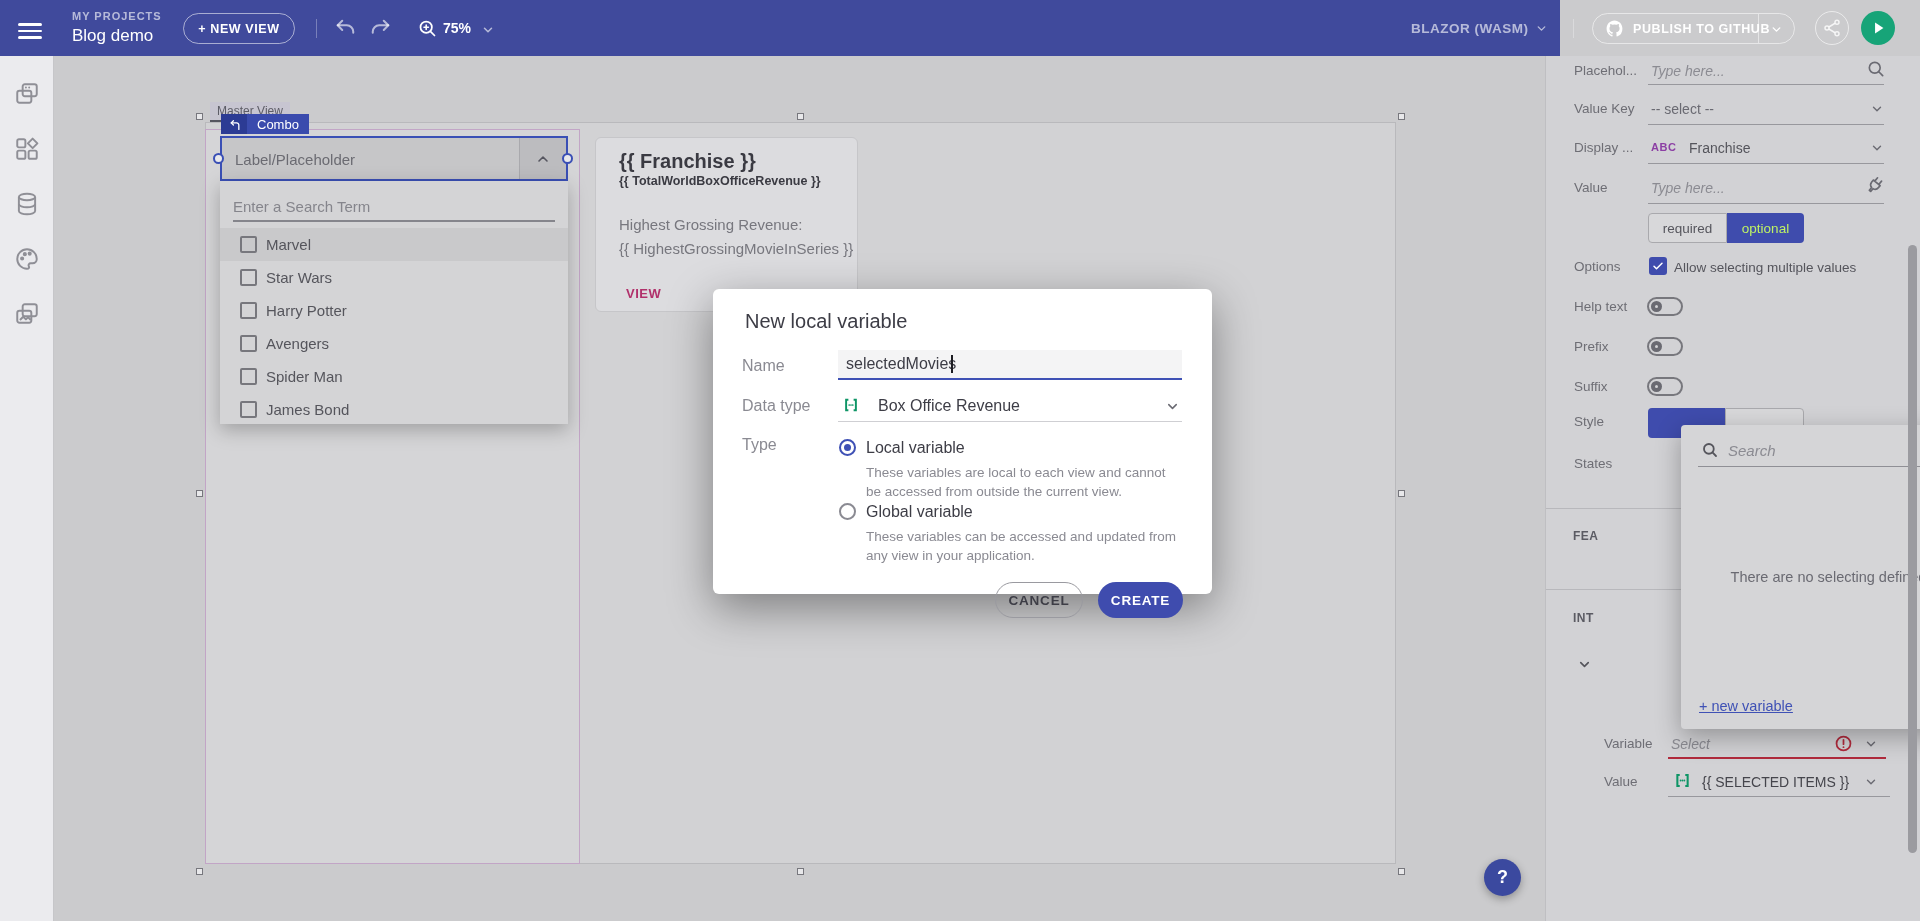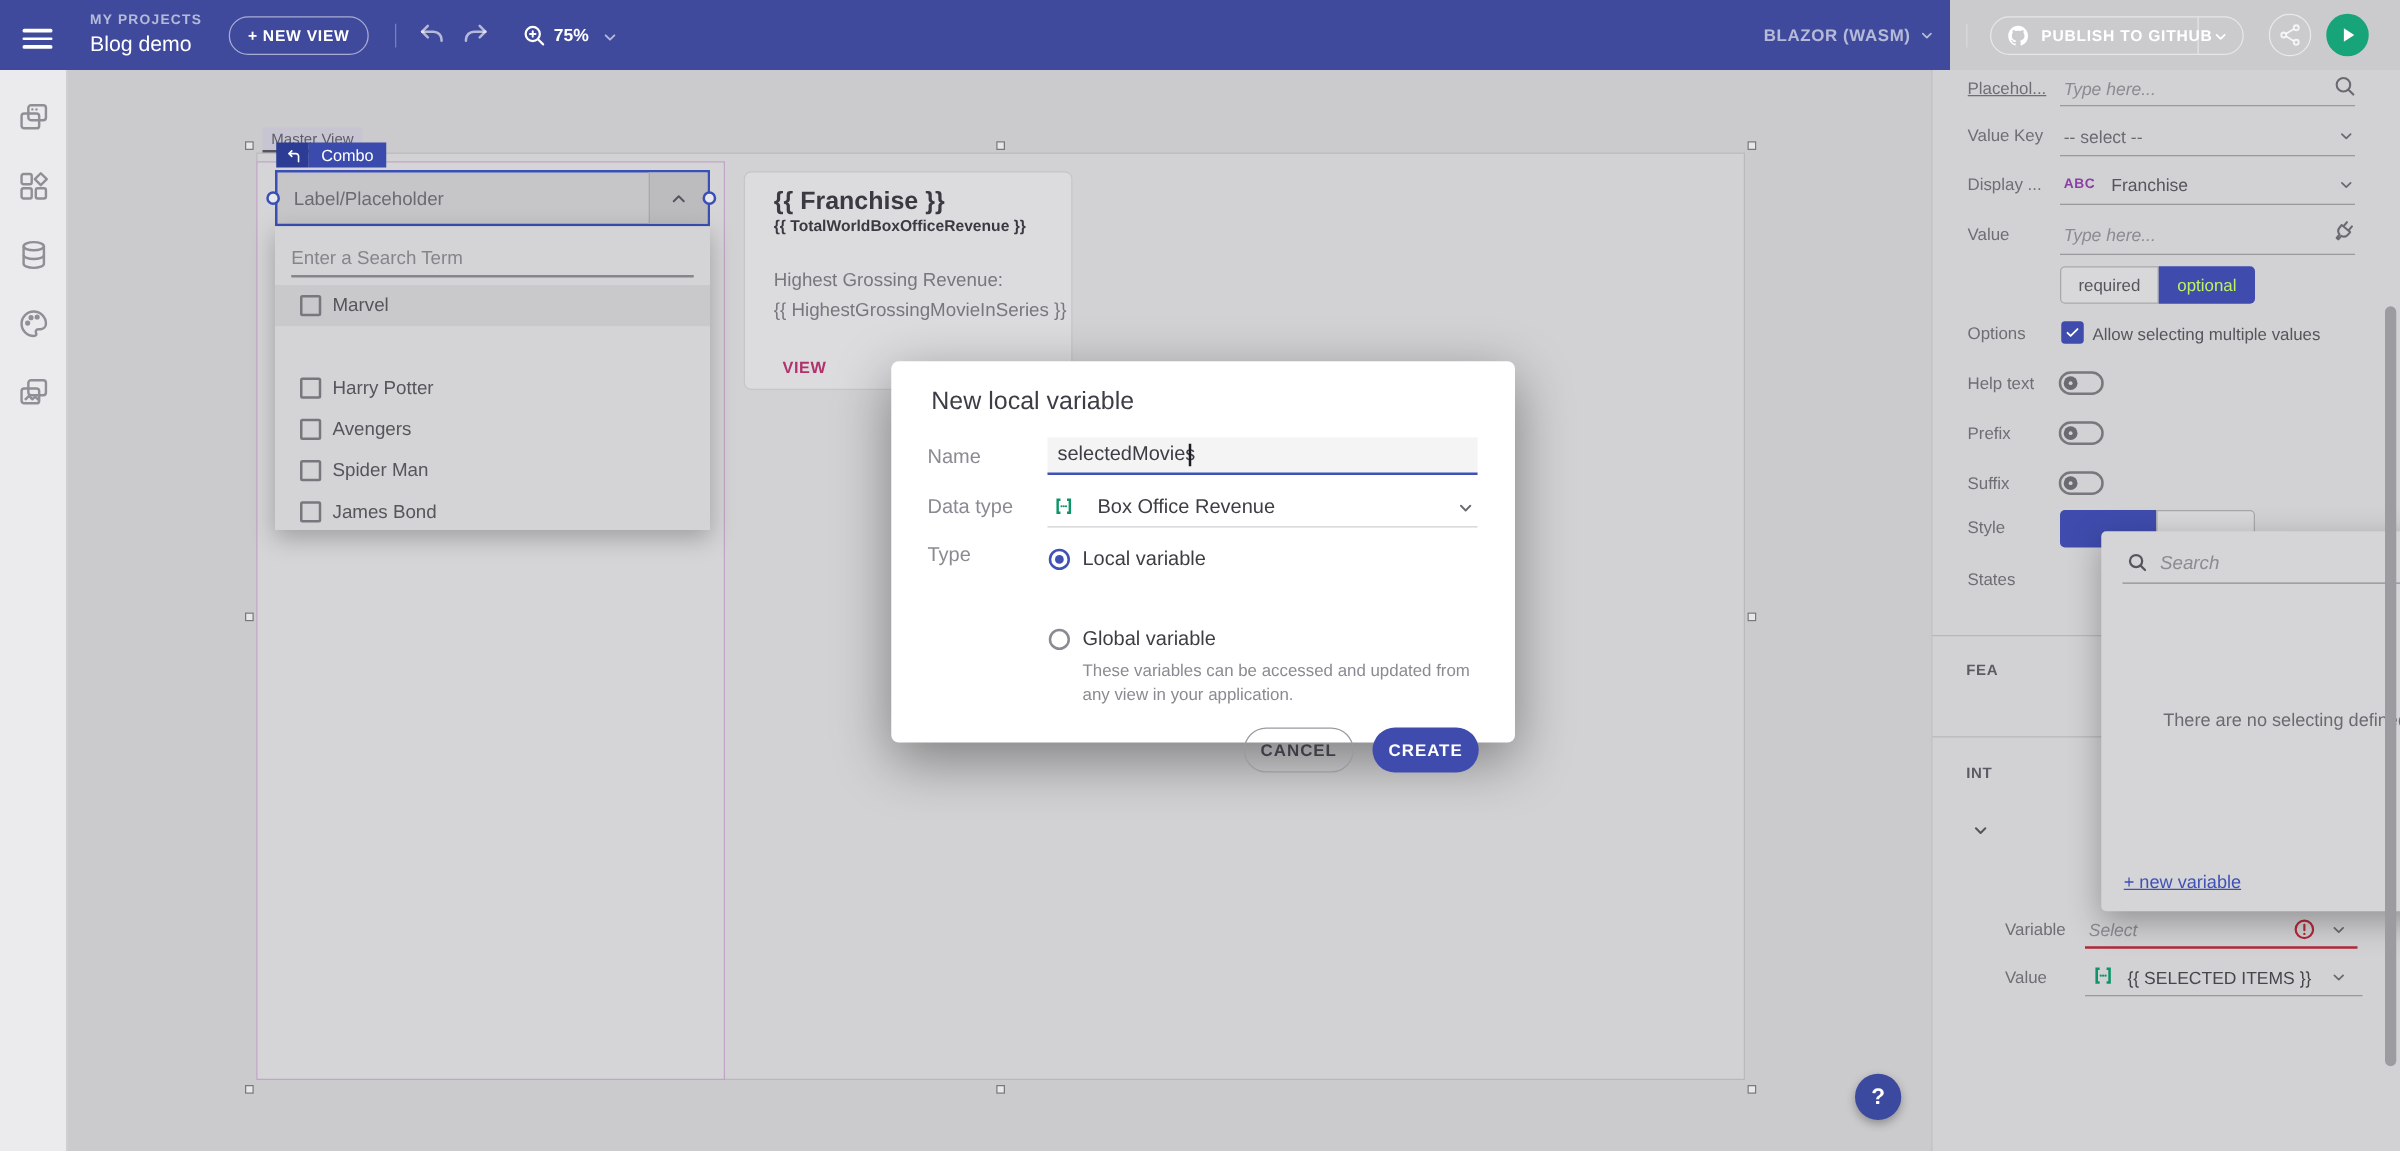--- a/index.html
+++ b/index.html
@@ -234,20 +234,24 @@
   <div class="ab selcircle" style="left:213px;top:153px;"></div>
   <div class="ab selcircle" style="left:562px;top:153px;"></div>
 
   <div class="ab dropdown" style="left:220px;top:181px;width:348px;height:243px;">
     <span class="ab ph-italic" style="left:13px;top:17px;font-size:15px;font-style:normal;color:#85858c;">Enter a Search Term</span>
     <span class="ab" style="left:13px;top:39px;width:322px;height:1.5px;background:#85858c;"></span>
     <div class="opt" style="top:47px;background:#c9c9cb;">
       <span class="cb"></span>
       <span class="ol">Marvel</span>
     </div>
+    <div class="opt" style="top:80px;">
+      <span class="cb"></span>
+      <span class="ol">Star Wars</span>
+    </div>
     <div class="opt" style="top:113px;">
       <span class="cb"></span>
       <span class="ol">Harry Potter</span>
     </div>
     <div class="opt" style="top:146px;">
       <span class="cb"></span>
       <span class="ol">Avengers</span>
     </div>
     <div class="opt" style="top:179px;">
       <span class="cb"></span>
@@ -262,21 +266,21 @@
   <div class="ab card" style="left:595px;top:137px;width:263px;height:175px;z-index:1;">
     <div class="ab" style="left:23px;top:12px;font-size:20px;font-weight:bold;color:#3a3a42;">{{ Franchise }}</div>
     <div class="ab" style="left:23px;top:36px;font-size:12.5px;font-weight:bold;color:#3a3a42;">{{ TotalWorldBoxOfficeRevenue }}</div>
     <div class="ab" style="left:23px;top:78px;font-size:15px;color:#77777e;">Highest Grossing Revenue:</div>
     <div class="ab" style="left:23px;top:102px;font-size:15px;color:#77777e;">{{ HighestGrossingMovieInSeries }}</div>
     <div class="ab" style="left:30px;top:148px;font-size:13px;font-weight:bold;letter-spacing:.5px;color:#b1316b;">VIEW</div>
   </div>
 
   <div id="panel" class="ab">
 
-    <div class="prow-label" style="top:7px;text-decoration:underline;">Placehol...</div>
+    <div class="prow-label" style="top:7px;">Placehol...</div>
     <div class="pinput ph-italic" style="top:7px;">Type here...</div>
     <div class="punder" style="top:28px;"></div>
     <div class="picon" style="left:320px;top:3px;width:20px;height:20px;">
       <svg class="ic" viewBox="0 0 24 24" fill="none" stroke="currentColor" stroke-width="2">
           <circle cx="10.5" cy="10.5" r="6.5"></circle>
           <path d="M15.3 15.3L20 20" stroke-linecap="round"></path>
         </svg>
     </div>
 
     <div class="prow-label" style="top:45px;">Value Key</div>
@@ -434,20 +438,21 @@
           <path d="M6 9l6 6 6-6"></path>
         </svg>
     </div>
     <div class="ab" style="left:125px;top:132px;width:344px;height:1px;background:#cfcfd3;"></div>
 
     <div class="ab mlabel" style="left:29px;top:147px;">Type</div>
     <div class="ab mradio" style="left:126px;top:150px;border:2px solid #3f51b5;">
       <span style="position:absolute;left:3px;top:3px;width:7px;height:7px;border-radius:50%;background:#3f51b5;"></span>
     </div>
     <div class="ab mvalue" style="left:153px;top:150px;">Local variable</div>
+    <div class="ab" style="left:153px;top:174px;width:300px;font-size:13.5px;line-height:19px;color:#8a8a92;">These variables are local to each view and cannot be accessed from outside the current view.</div>
     <div class="ab mradio" style="left:126px;top:214px;border:2px solid #8a8a92;"></div>
     <div class="ab mvalue" style="left:153px;top:214px;">Global variable</div>
     <div class="ab" style="left:153px;top:238px;width:320px;font-size:13.5px;line-height:19px;color:#8a8a92;">These variables can be accessed and updated from any view in your application.</div>
 
     <div class="ab mbtn" style="left:282px;top:293px;width:88px;height:36px;border:1.5px solid #9a9aa0;color:#3d3d46;">CANCEL</div>
     <div class="ab mbtn" style="left:385px;top:293px;width:85px;height:36px;background:#3f4cae;color:#fff;">CREATE</div>
   </div>
 
   <div id="scrollthumb" class="ab"></div>
   <div id="helpbtn" class="ab">?</div>

